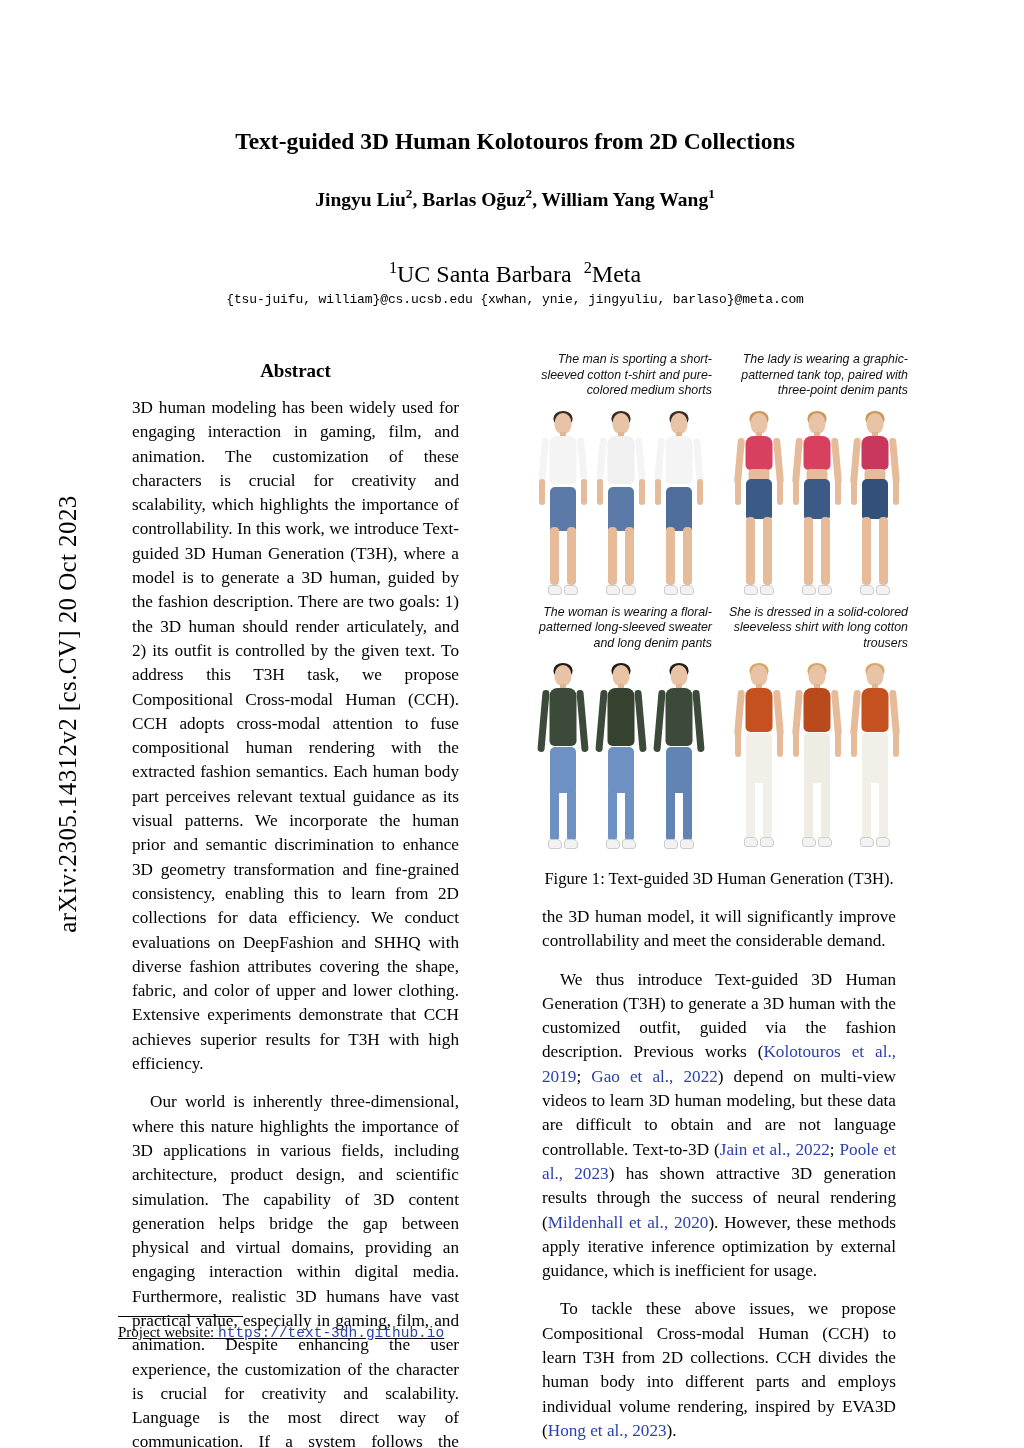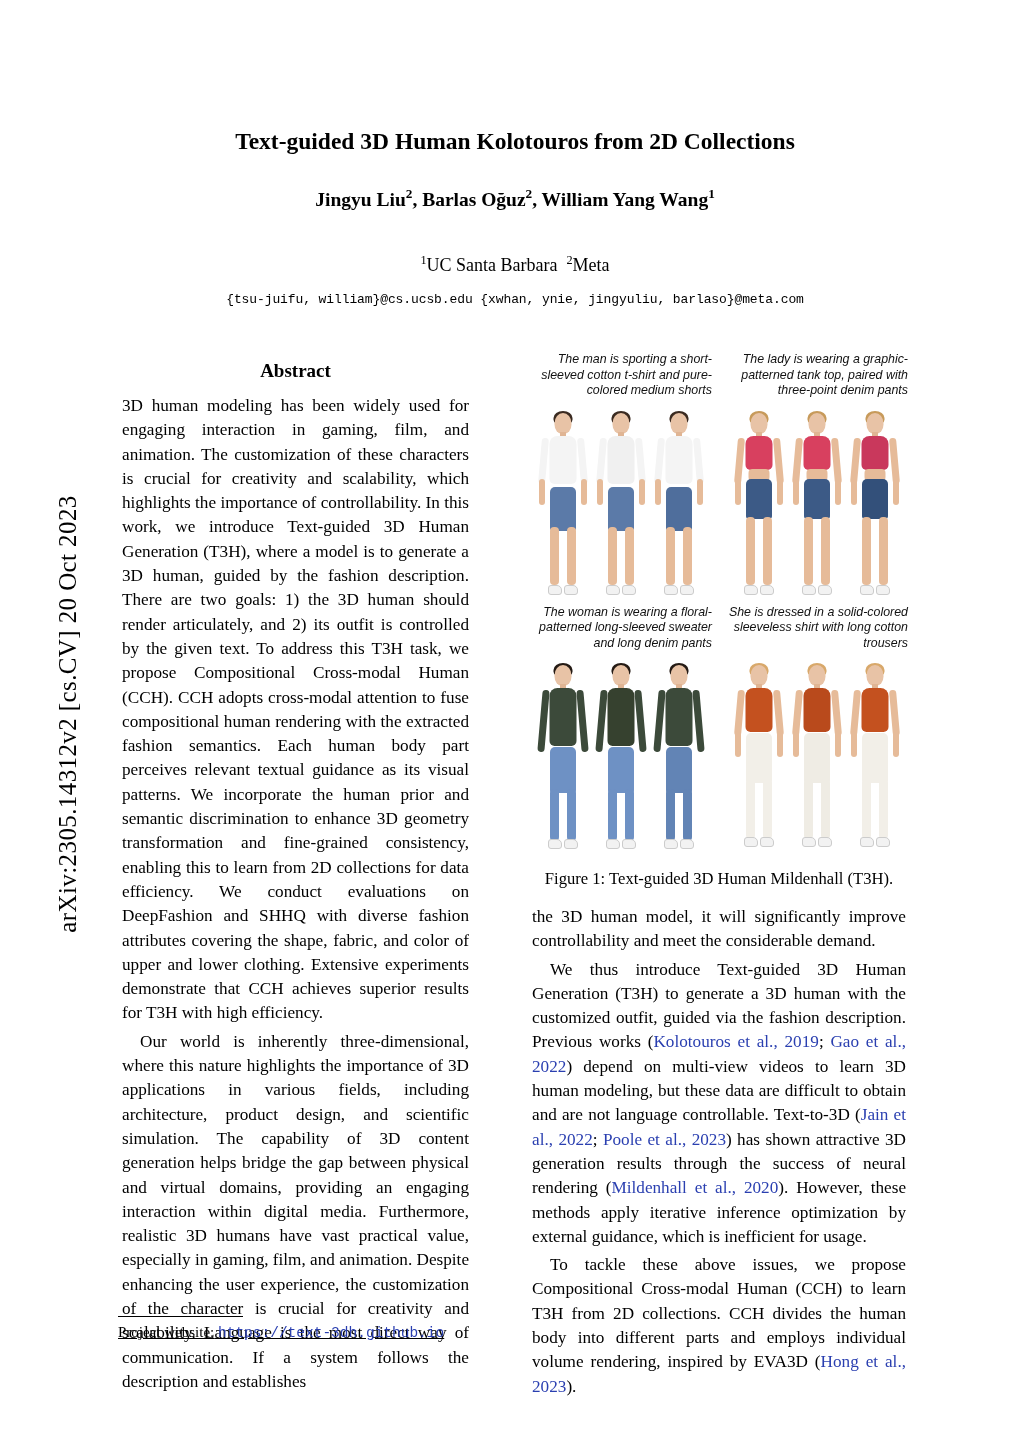--- a/index.html
+++ b/index.html
@@ -52,24 +52,24 @@
     top: 180px;
     width: 790px;
     text-align: center;
     font-size: 19.5px;
     font-weight: bold;
     line-height: 28px;
   }
   .affil {
     position: absolute;
     left: 120px;
-    top: 248px;
+    top: 256px;
     width: 790px;
     text-align: center;
-    font-size: 18px;
+    font-size: 24px;
     line-height: 24px;
   }
   .emails {
     position: absolute;
     left: 120px;
     top: 292px;
     width: 790px;
     text-align: center;
     font-family: "Liberation Mono", monospace;
     font-size: 13px;
@@ -98,21 +98,21 @@
     margin: 0 0 12px 0;
   }
   .sec-num-head {
     font-size: 19.5px;
     font-weight: bold;
     margin: 20px 0 8px 0;
   }
   .sec-num-head .num { margin-right: 12px; }
 
   p.body {
-    margin: 4px;
+    margin: 14px;
     font-size: 17.2px;
     line-height: 24.3px;
     text-align: justify;
     text-justify: inter-word;
     hyphens: auto;
   }
   p.body + p.body { text-indent: 18px; }
   .mono-inline {
     font-family: "Liberation Mono", monospace;
     font-size: 14.5px;
@@ -498,21 +498,21 @@
               <div class="pants" style="background:#f2efe8;top:70px;height:50px"></div>
               <div class="leg l" style="background:#f2efe8;top:116px;height:60px"></div>
               <div class="leg r" style="background:#f2efe8;top:116px;height:60px"></div>
               <div class="shoe l" style="top:174px"></div>
               <div class="shoe r" style="top:174px"></div>
             </div>
           </div>
         </div>
 
       </div>
-      <div class="fig-caption">Figure 1: Text-guided 3D Human Mildenhall (T3H).</div>
+      <div class="fig-caption">Figure 1: Text-guided 3D Human Generation (T3H).</div>
     </div>
 
     <p class="body" style="margin-top:16px">the 3D human model, it will significantly improve controllability and meet the considerable demand.</p>
 
     <p class="body" style="text-indent:18px;margin-top:0">
       We thus introduce Text-guided 3D Human Generation (T3H) to generate a 3D human with the customized outfit, guided via the fashion description. Previous works (<span class="cite">Kolotouros et al., 2019</span>; <span class="cite">Gao et al., 2022</span>) depend on multi-view videos to learn 3D human modeling, but these data are difficult to obtain and are not language controllable. Text-to-3D (<span class="cite">Jain et al., 2022</span>; <span class="cite">Poole et al., 2023</span>) has shown attractive 3D generation results through the success of neural rendering (<span class="cite">Mildenhall et al., 2020</span>). However, these methods apply iterative inference optimization by external guidance, which is inefficient for usage.
     </p>
 
     <p class="body" style="text-indent:18px">
       To tackle these above issues, we propose Compositional Cross-modal Human (CCH) to learn T3H from 2D collections. CCH divides the human body into different parts and employs individual volume rendering, inspired by EVA3D (<span class="cite">Hong et al., 2023</span>).

